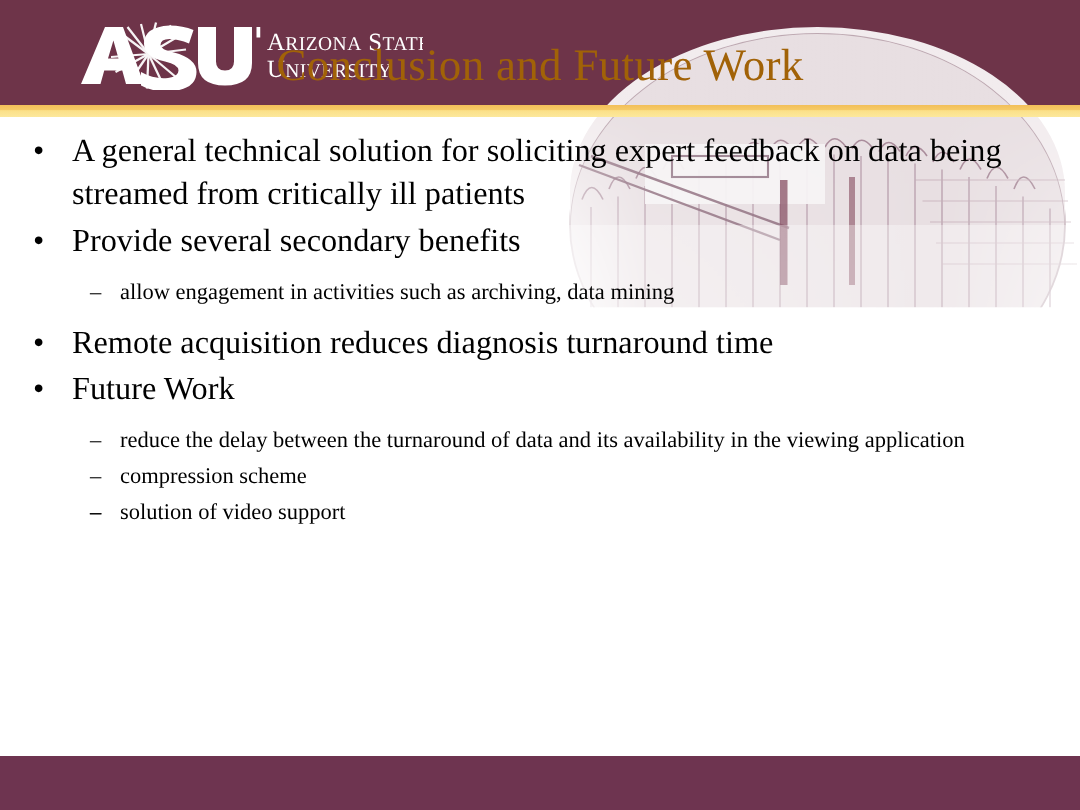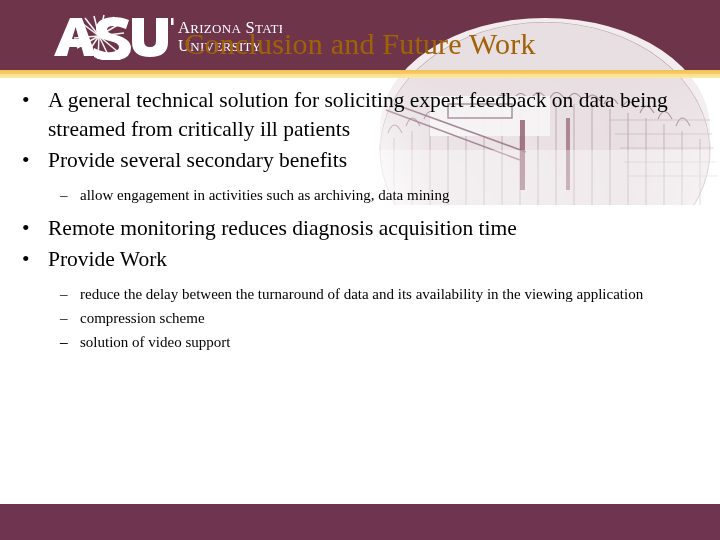--- a/index.html
+++ b/index.html
@@ -311,26 +311,26 @@
           <li class="b2">
             <span class="dash">–</span>
             <span class="txt">allow engagement in activities such as archiving, data mining</span>
           </li>
         </ul>
         <div class="gap-sm"></div>
       </li>
 
       <li class="b1">
         <span class="dot">•</span>
-        <span class="txt">Remote monitoring reduces diagnosis acquisition time</span>
+        <span class="txt">Remote acquisition reduces diagnosis turnaround time</span>
       </li>
 
       <li class="b1">
         <span class="dot">•</span>
-        <span class="txt">Provide Work</span>
+        <span class="txt">Future Work</span>
       </li>
 
       <li>
         <div class="gap-sm"></div>
         <ul class="lvl2">
           <li class="b2">
             <span class="dash">–</span>
             <span class="txt">reduce the delay between the turnaround of data and its availability in the viewing application</span>
           </li>
           <li class="b2">

